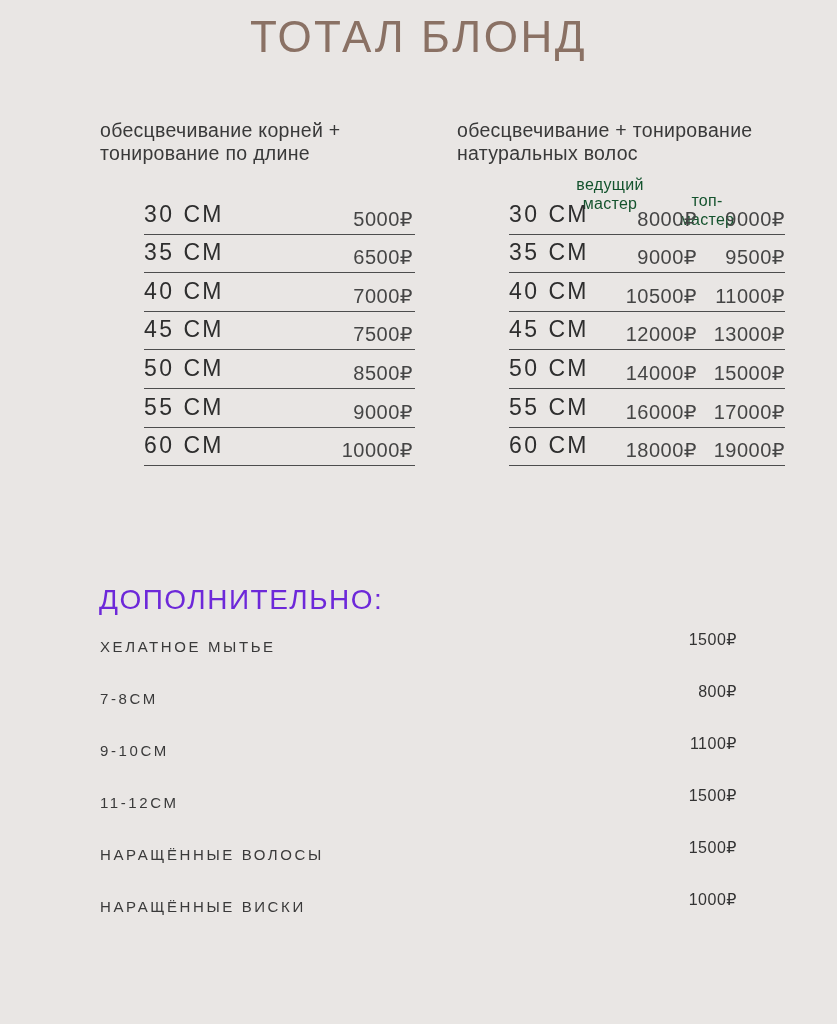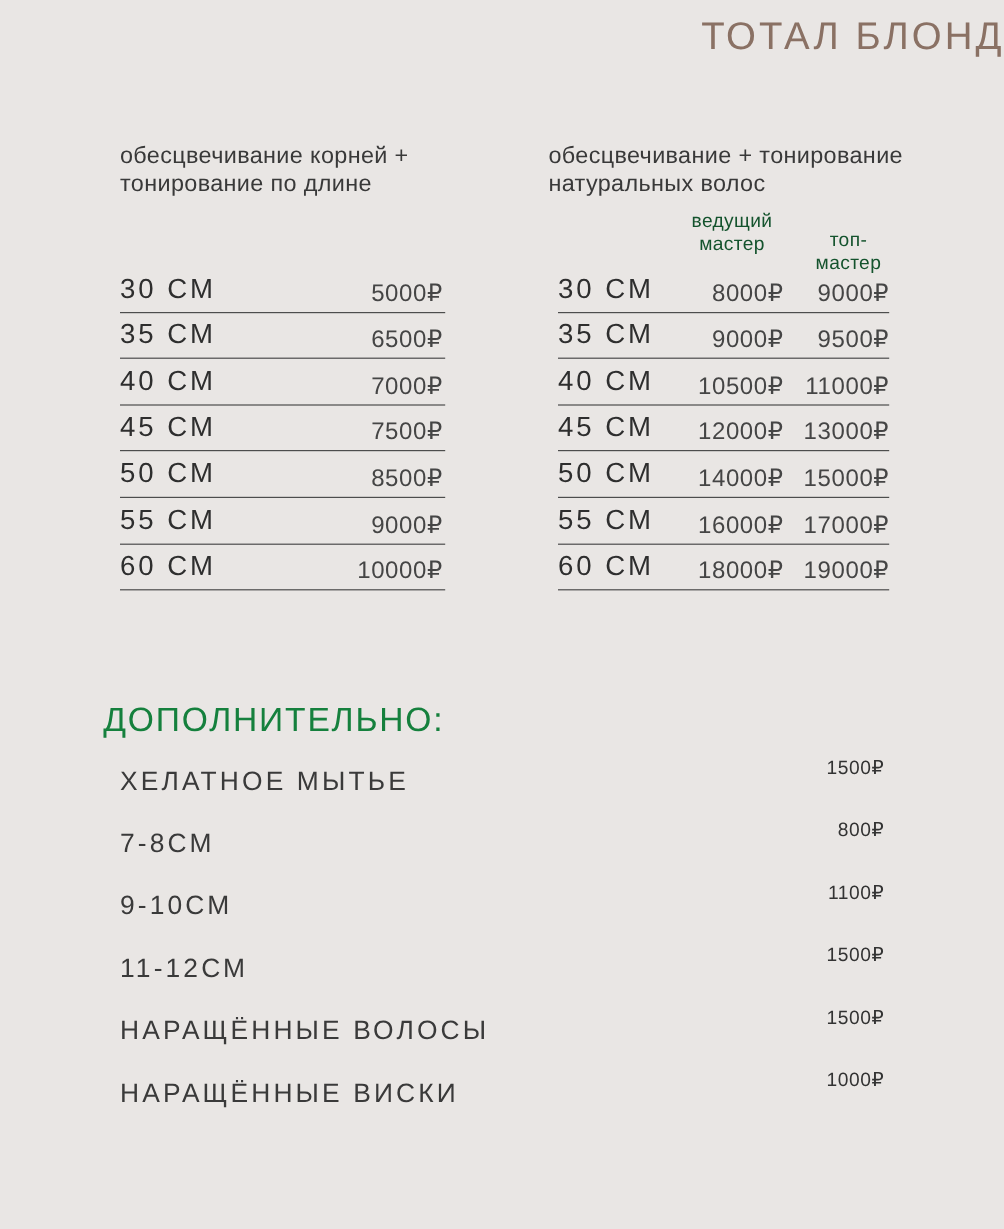--- a/index.html
+++ b/index.html
@@ -7,66 +7,66 @@
     width: 837px; height: 1024px;
     background: #e9e6e4;
     font-family: "Liberation Sans", "DejaVu Sans", sans-serif;
     color: #3a3a3a;
     overflow: hidden;
   }
   .page { position: relative; width: 837px; height: 1024px; background: #e9e6e4; }
 
   .title {
     position: absolute; left: 0; right: 0; top: 12px;
-    margin: 0; text-align: right;
-    font-size: 32px; font-weight: 400; letter-spacing: 2.5px;
+    margin: 0; text-align: center;
+    font-size: 44px; font-weight: 400; letter-spacing: 2.5px;
     color: #8a7164;
   }
 
   .col-header {
     position: absolute; top: 119px;
     font-size: 19.5px; line-height: 23px; letter-spacing: 0.3px;
     color: #393939; white-space: pre-line;
   }
   .col-header.left  { left: 100px; width: 330px; }
   .col-header.right { left: 457px; width: 340px; }
 
   .subcols { position: absolute; left: 465px; top: 176px; width: 276px; height: 40px; }
   .subcol {
     position: absolute; top: 0; text-align: center;
     font-size: 16px; line-height: 18.5px; color: #14532d;
     letter-spacing: 0.3px; white-space: pre-line;
   }
   .subcol.c1 { left: 90px;  width: 110px; }
   .subcol.c2 { left: 202px; width: 80px; margin-top: 16px; }
 
-  .table { position: absolute; top: 222px; }
+  .table { position: absolute; top: 196px; margin-left: 44px; }
   .table.left-table  { left: 100px; width: 271px; }
   .table.right-table { left: 465px; width: 276px; }
 
   .prow { position: relative; height: 38.6px; border-bottom: 1.7px solid #4d4d4d; box-sizing: border-box; }
   .plabel {
     position: absolute; left: 0; bottom: 6px;
     font-size: 23px; letter-spacing: 2.5px; color: #2e2e2e;
   }
   .pprice { font-size: 20px; letter-spacing: 0.5px; color: #454545; }
   .pprice.single { position: absolute; right: 2px; bottom: 3px; text-align: center; }
   .pprice.p1 { position: absolute; right: 88px; bottom: 3px; }
   .pprice.p2 { position: absolute; right: 0;    bottom: 3px; }
 
   .addl-heading {
-    position: absolute; left: 86px; top: 584px;
+    position: absolute; left: 99px; top: 584px;
     font-size: 28px; font-weight: 400; letter-spacing: 1.5px;
-    color: #15803d;
+    color: #6d28d9;
   }
   .addl-list { position: absolute; left: 100px; top: 630px; width: 637px; }
   .addl-row { position: relative; height: 52px; }
   .alabel {
     position: absolute; left: 0; top: 8px;
-    font-size: 22px; letter-spacing: 2.6px; color: #3a3a3a;
+    font-size: 15px; letter-spacing: 2.6px; color: #3a3a3a;
   }
   .aprice {
     position: absolute; right: 0; top: 0;
     font-size: 16px; letter-spacing: 0.5px; color: #333333;
   }
 </style>
 </head>
 <body>
 
 <div class="page">

